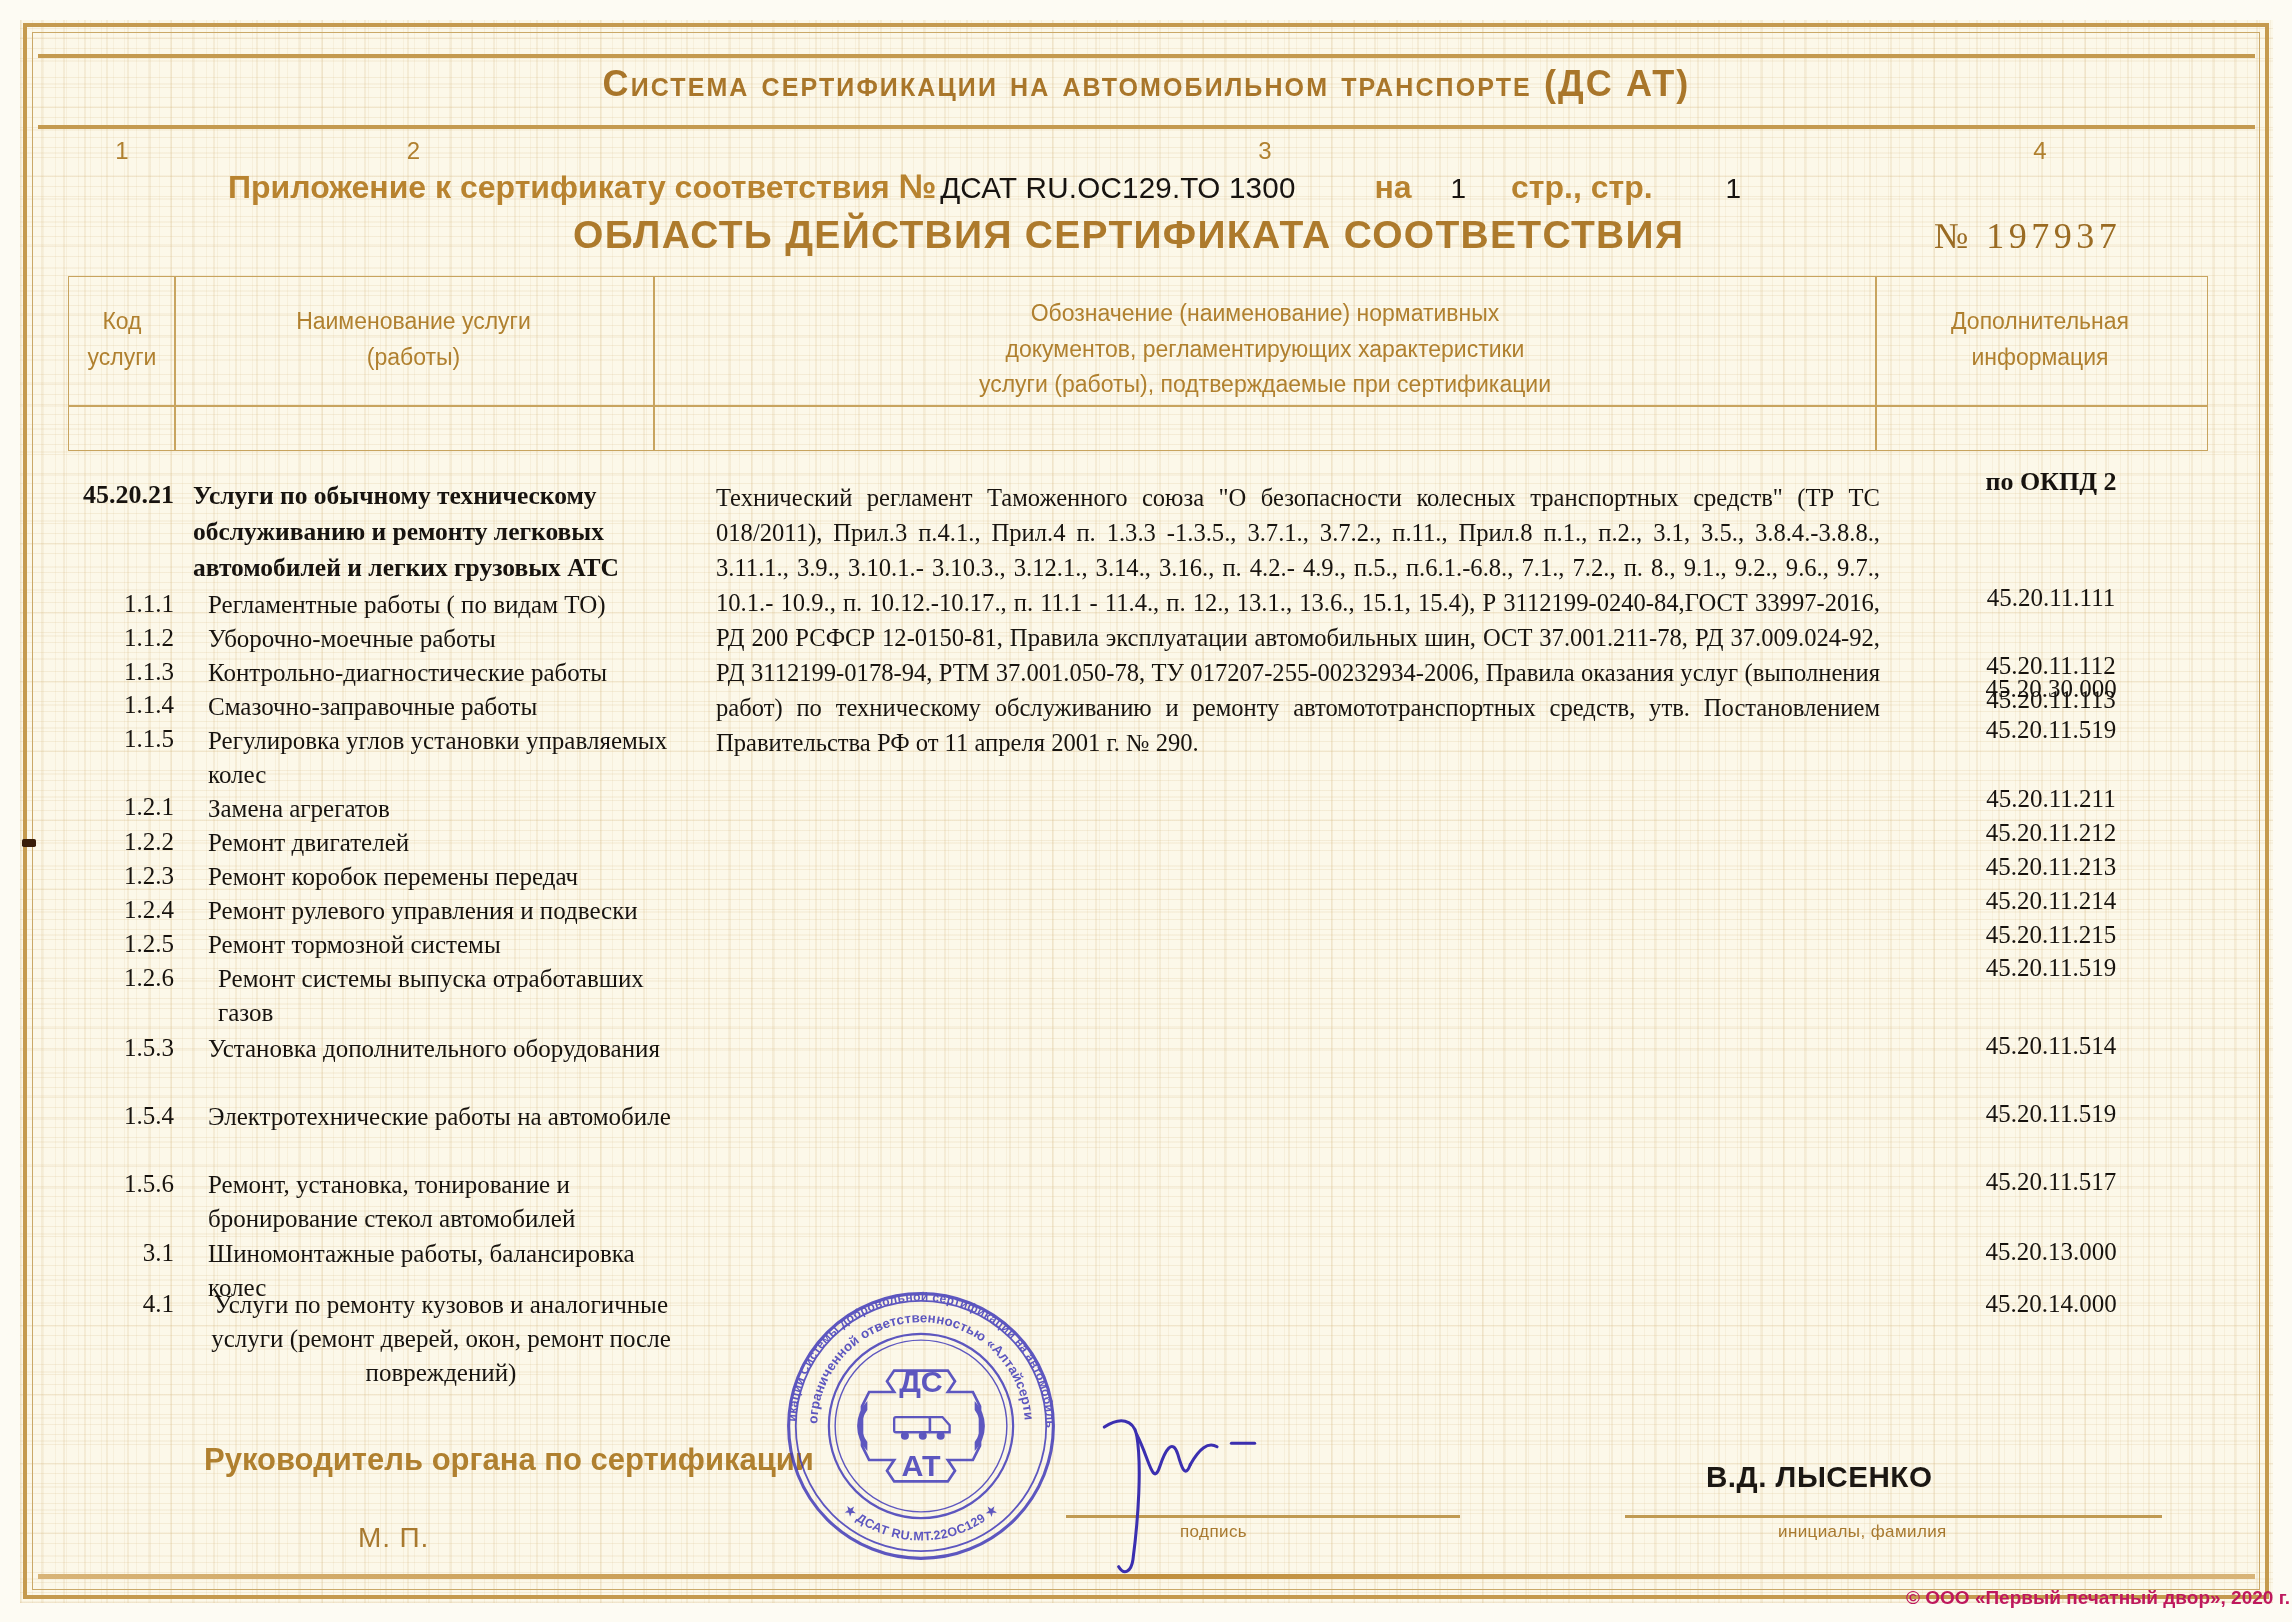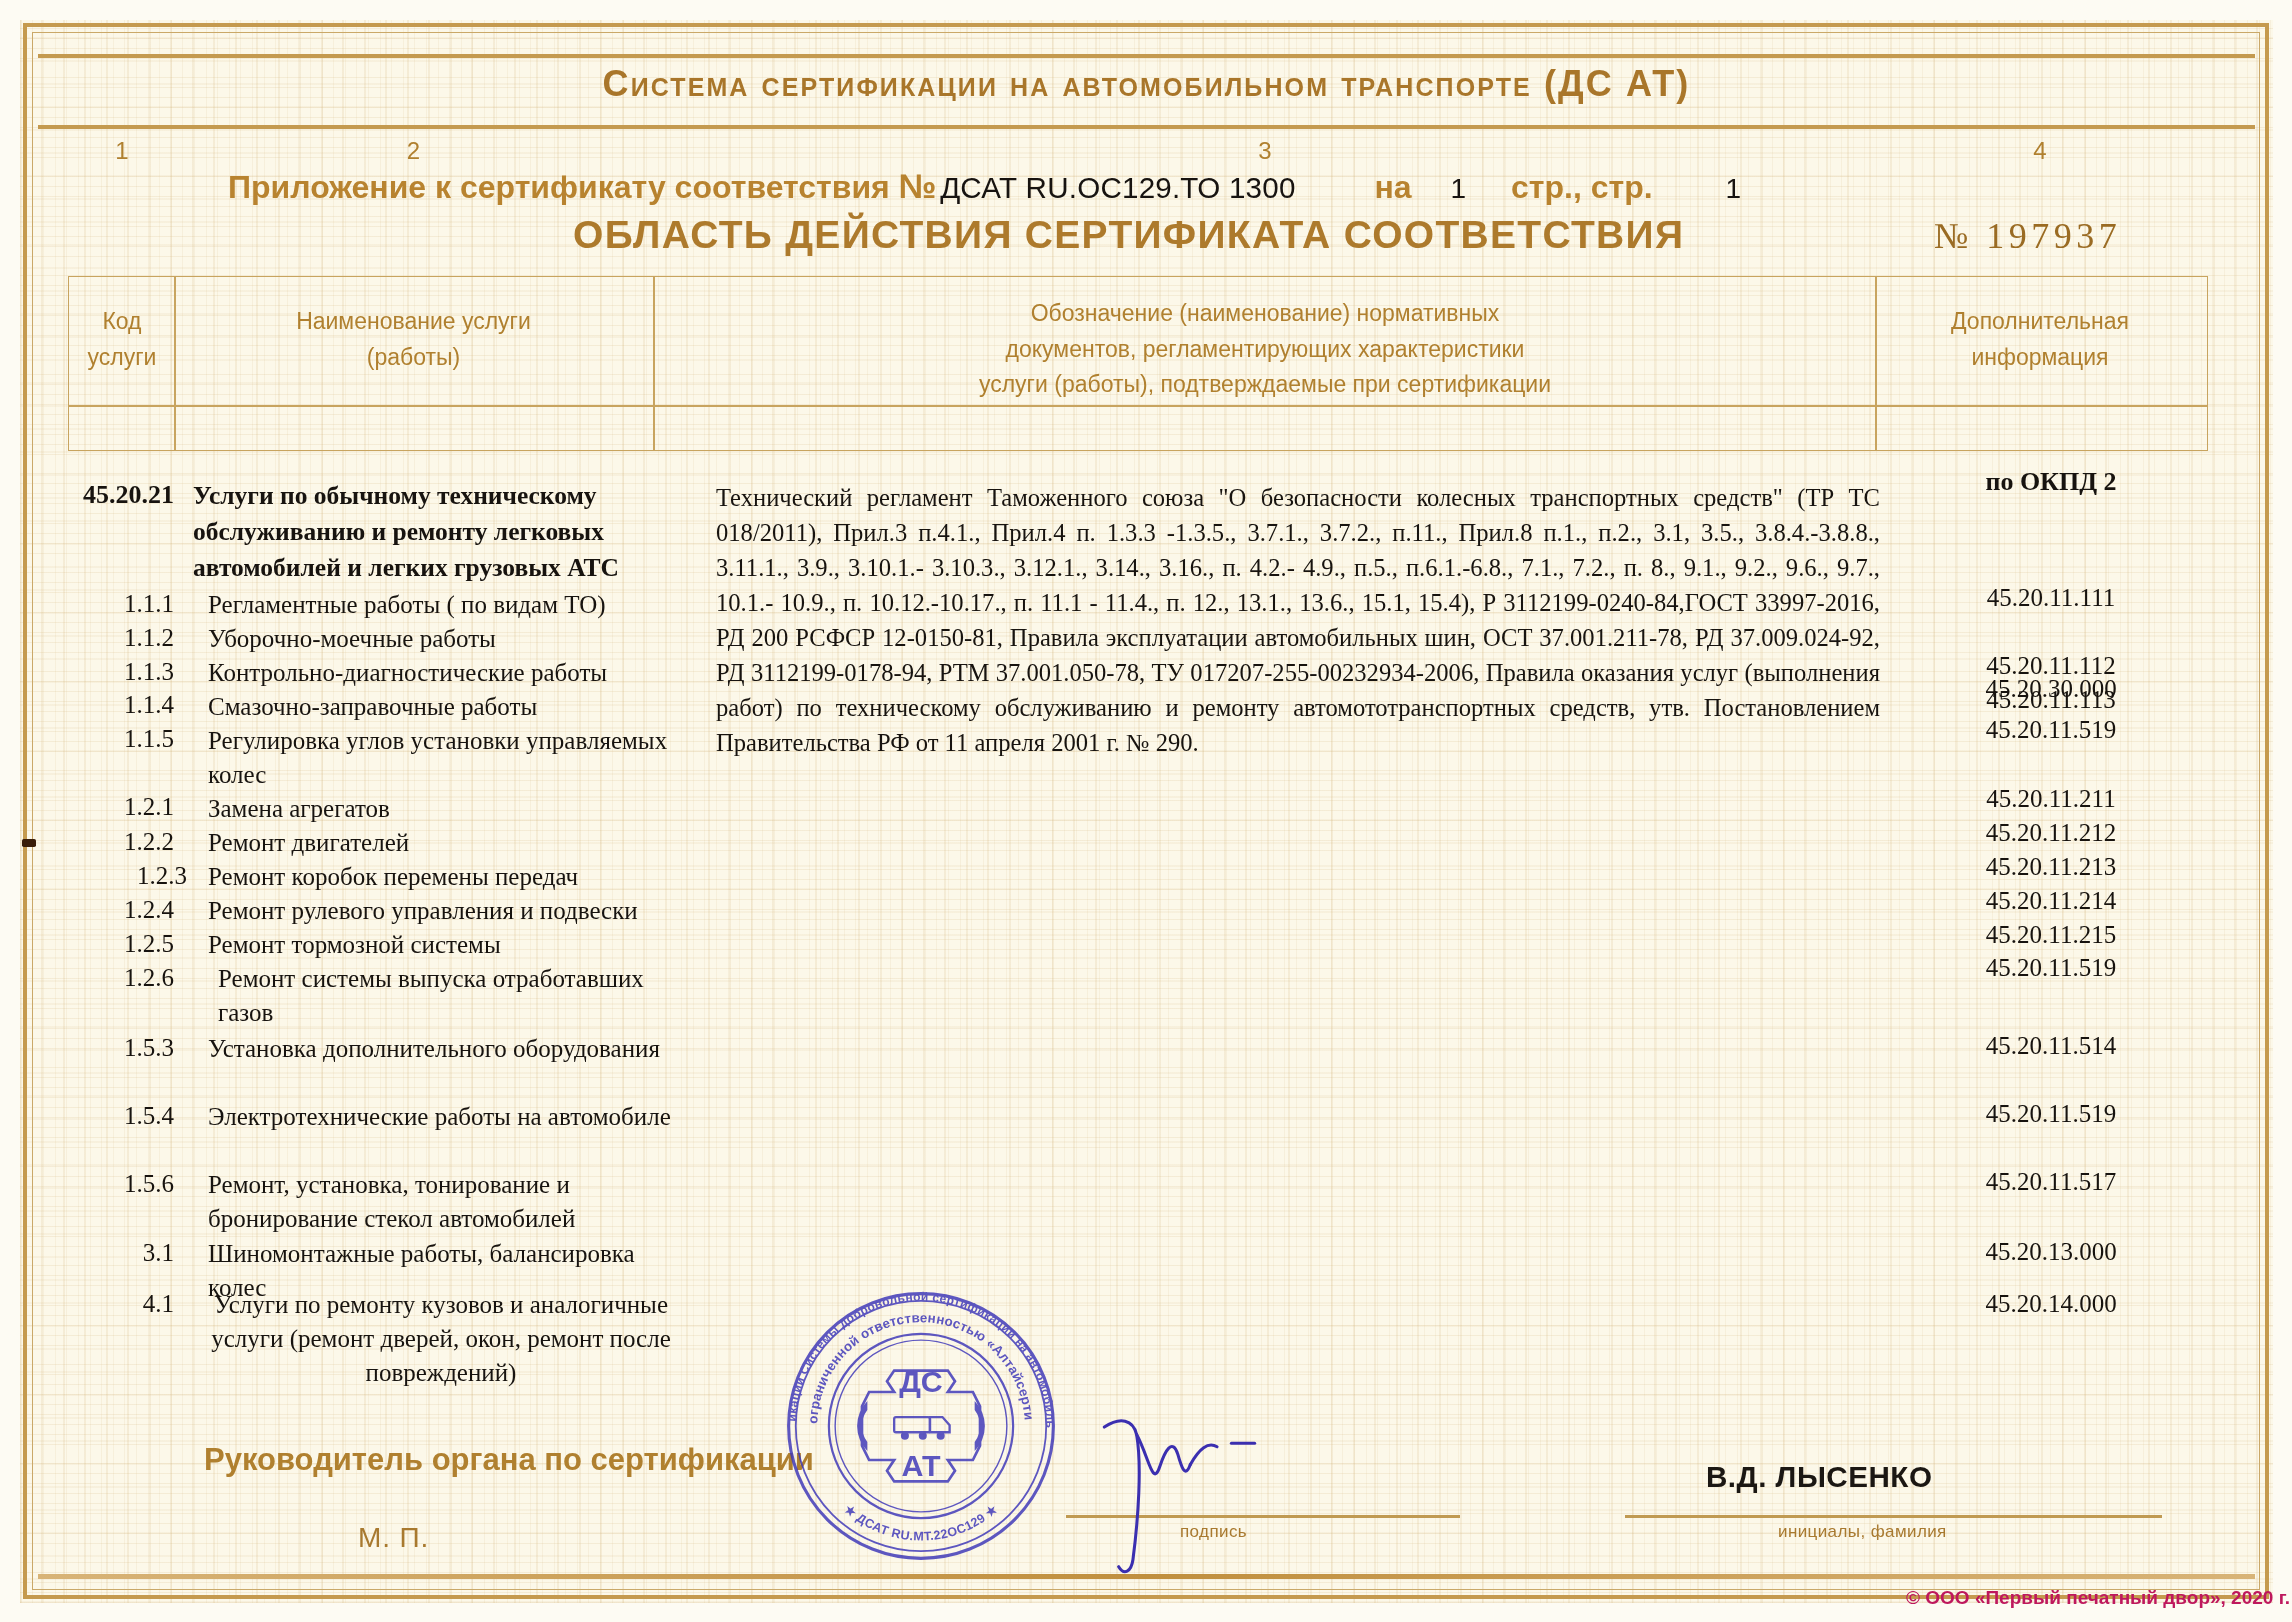--- a/index.html
+++ b/index.html
@@ -271,21 +271,21 @@
     <div class="serif c4" style="top: 686px;">45.20.11.113</div>
     <div class="serif c1" style="top: 725px;">1.1.5</div>
     <div class="serif c2" style="top: 724px; line-height: 34px;">Регулировка углов установки управляемых колес</div>
     <div class="serif c4" style="top: 716px;">45.20.11.519</div>
     <div class="serif c1" style="top: 793px;">1.2.1</div>
     <div class="serif c2" style="top: 792px; line-height: 34px; white-space: nowrap;">Замена агрегатов</div>
     <div class="serif c4" style="top: 785px;">45.20.11.211</div>
     <div class="serif c1" style="top: 828px;">1.2.2</div>
     <div class="serif c2" style="top: 826px; line-height: 34px; white-space: nowrap;">Ремонт двигателей</div>
     <div class="serif c4" style="top: 819px;">45.20.11.212</div>
-    <div class="serif c1" style="top: 862px; padding-left: 13px;">1.2.3</div>
+    <div class="serif c1" style="top: 862px;">1.2.3</div>
     <div class="serif c2" style="top: 860px; line-height: 34px; white-space: nowrap;">Ремонт коробок перемены передач</div>
     <div class="serif c4" style="top: 853px;">45.20.11.213</div>
     <div class="serif c1" style="top: 896px;">1.2.4</div>
     <div class="serif c2" style="top: 894px; line-height: 34px; white-space: nowrap;">Ремонт рулевого управления и подвески</div>
     <div class="serif c4" style="top: 887px;">45.20.11.214</div>
     <div class="serif c1" style="top: 930px;">1.2.5</div>
     <div class="serif c2" style="top: 928px; line-height: 34px; white-space: nowrap;">Ремонт тормозной системы</div>
     <div class="serif c4" style="top: 921px;">45.20.11.215</div>
     <div class="serif c1" style="top: 964px;">1.2.6</div>
     <div class="serif c2" style="top: 962px; line-height: 34px; padding-left: 10px;">Ремонт системы выпуска отработавших газов</div>

